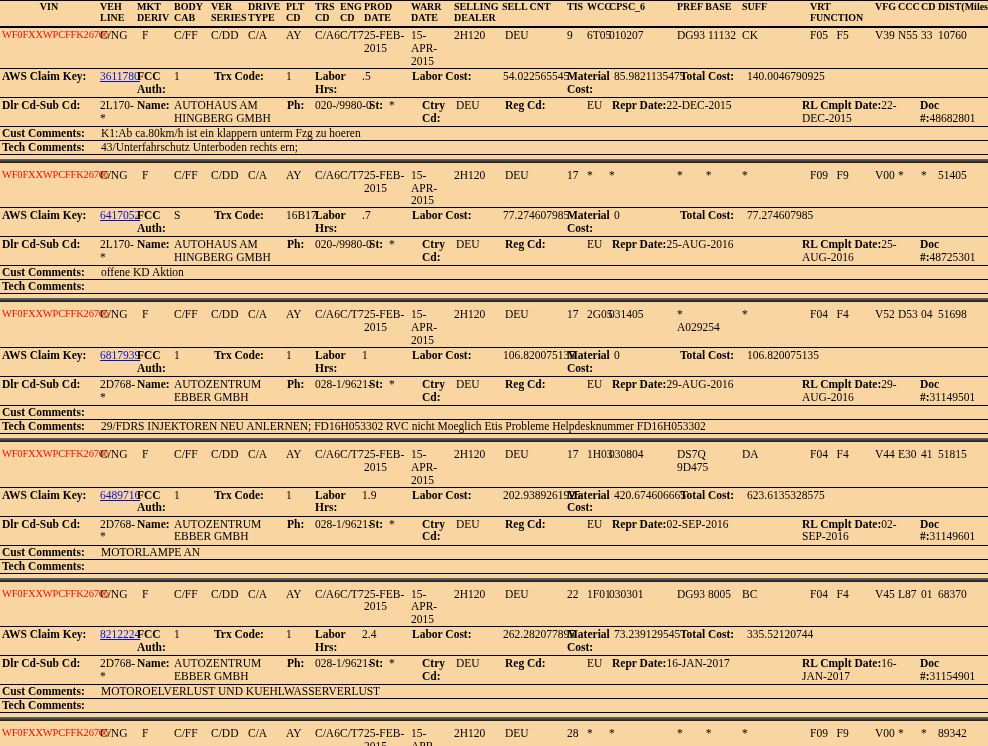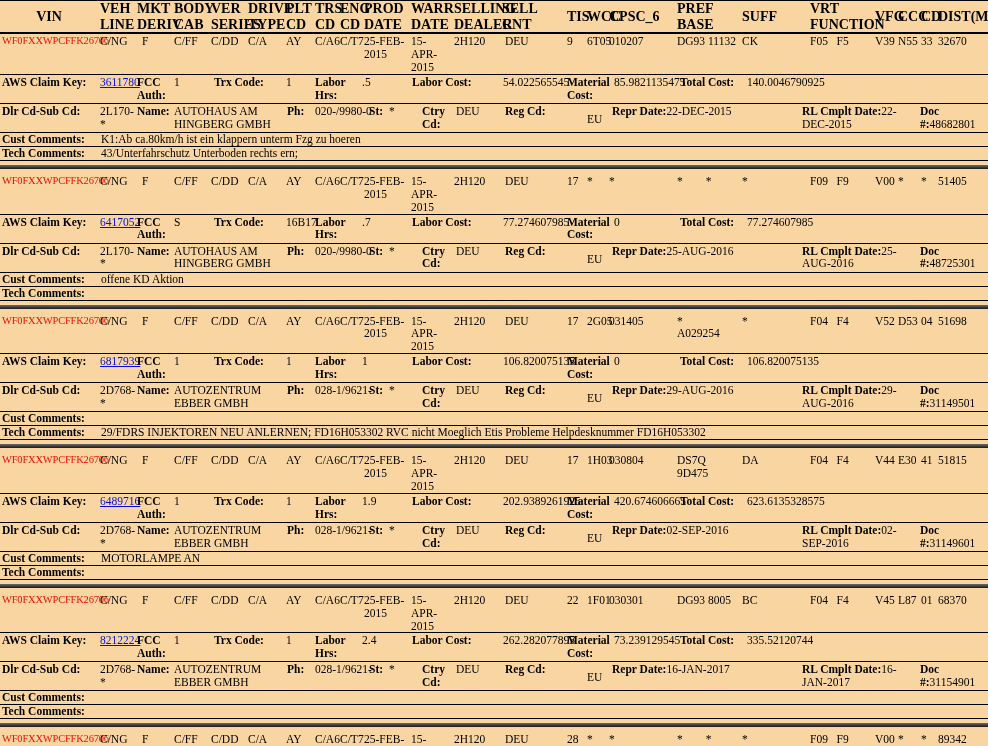--- a/index.html
+++ b/index.html
@@ -6,21 +6,21 @@
   body{
     width:988px;height:746px;overflow:hidden;
     background:#F9D5A2;
     font-family:"Liberation Serif","DejaVu Serif",serif;
     font-size:11.5px;color:#000;
   }
   .row{display:flex;border-bottom:1px solid #000;align-items:flex-start;}
   .cell{padding:0 2px;white-space:pre-wrap;line-height:1.12;box-sizing:border-box;flex:0 0 auto;}
   b,.b{font-weight:bold;}
   
-  .hdr{border-top:1px solid #000;border-bottom:2px solid #000;min-height:25px;align-items:center;font-weight:bold;font-size:14px;}
+  .hdr{border-top:1px solid #000;border-bottom:2px solid #000;min-height:25px;align-items:flex-start;font-weight:bold;font-size:10px;}
   
   .c-vin{width:98px;}
   .c-veh{width:37px;}
   .c-mkt{width:37px;}
   .c-body{width:37px;}
   .c-ver{width:37px;}
   .c-drive{width:38px;}
   .c-plt{width:29px;}
   .c-trs{width:25px;}
   .c-eng{width:24px;}
@@ -68,21 +68,21 @@
   .d-code{width:37px;}
   .d-nml{width:37px;}
   .d-nm{width:112px;}
   .d-phl{width:29px;padding-left:3px;}
   .d-ph{width:49px;white-space:nowrap;}
   .d-stl{width:23px;}
   .d-st{width:25px;padding-left:4px;}
   .d-ctl{width:42px;}
   .d-ct{width:38px;padding-left:4px;}
   .d-rgl{width:95px;}
-  .d-rg{width:22px;margin-top:8px;}
+  .d-rg{width:22px;}
   .d-repr{width:193px;padding-left:5px;}
   .d-rl{width:105px;}
   .d-doc{width:83px;}
   
   .r-comment{min-height:13px;}
   .cm-lbl{width:98px;}
   .cm-txt{flex:1 1 auto;padding-left:3px;}
   
   .sep{height:4px;margin:4px 0 5px 0;background:linear-gradient(#6a6a6a,#191919);}
 </style>
@@ -134,21 +134,21 @@
       <div class="cell c-sellcnt p15">DEU</div>
       <div class="cell c-tis">9</div>
       <div class="cell c-wcc">6T05</div>
       <div class="cell c-cpsc">010207</div>
       <div class="cell c-pref">DG93 11132</div>
       <div class="cell c-suff">CK</div>
       <div class="cell c-vrt">F05   F5</div>
       <div class="cell c-vfg">V39</div>
       <div class="cell c-ccc">N55</div>
       <div class="cell c-cd">33</div>
-      <div class="cell c-dist">32670</div>
+      <div class="cell c-dist">10760</div>
     </div>
 
     <div class="row r-claim">
       <div class="cell cl-lbl b">AWS Claim Key:</div>
       <div class="cell cl-key"><a class="link">3611780</a></div>
       <div class="cell cl-fccl b">FCC Auth:</div>
       <div class="cell cl-fccv">1</div>
       <div class="cell cl-trxl b">Trx Code:</div>
       <div class="cell cl-trxv">1</div>
       <div class="cell cl-lhl b">Labor Hrs:</div>
@@ -476,20 +476,21 @@
       <div class="cell d-ct">DEU</div>
       <div class="cell d-rgl b p15">Reg Cd:</div>
       <div class="cell d-rg">EU</div>
       <div class="cell d-repr"><span class="b">Repr Date:</span><span>16-JAN-2017</span></div>
       <div class="cell d-rl"><span class="b">RL Cmplt Date:</span><span>16-JAN-2017</span></div>
       <div class="cell d-doc p15"><span class="b">Doc #:</span><span>31154901</span></div>
     </div>
 
     <div class="row r-comment">
       <div class="cell cm-lbl b">Cust Comments:</div>
+      <div class="cell cm-txt">MOTOROELVERLUST UND KUEHLWASSERVERLUST</div>
     </div>
 
     <div class="row r-comment">
       <div class="cell cm-lbl b">Tech Comments:</div>
       <div class="cell cm-txt"></div>
     </div>
 
     <div class="sep"></div>
   </div>
 

